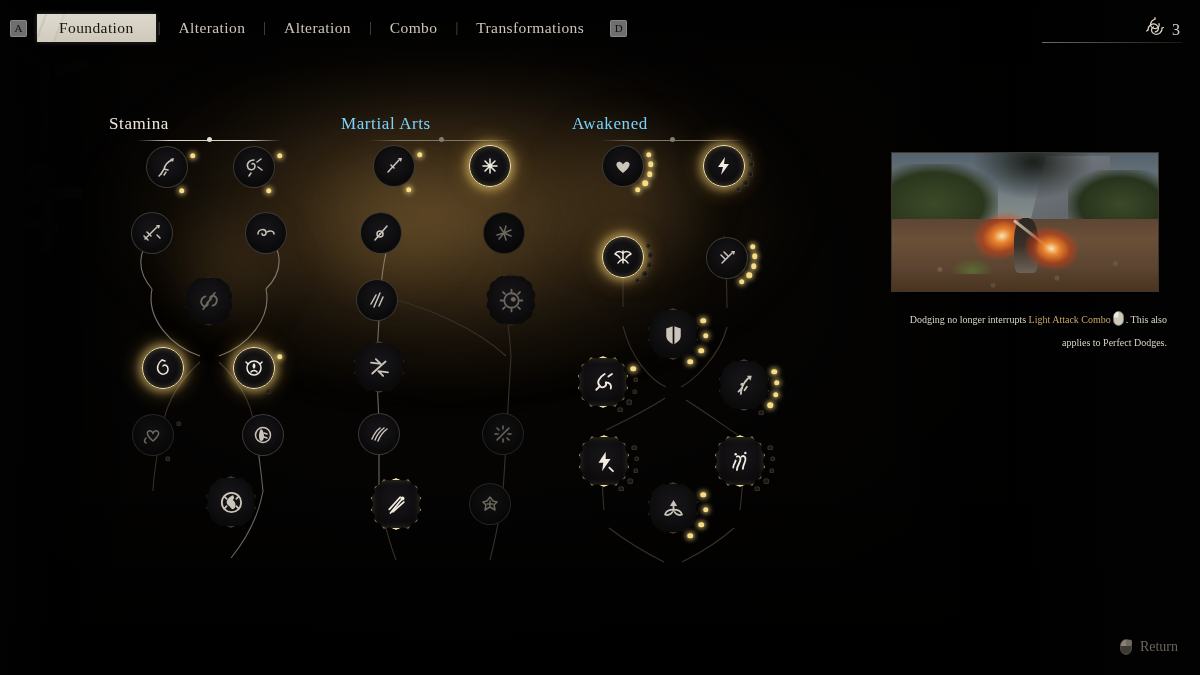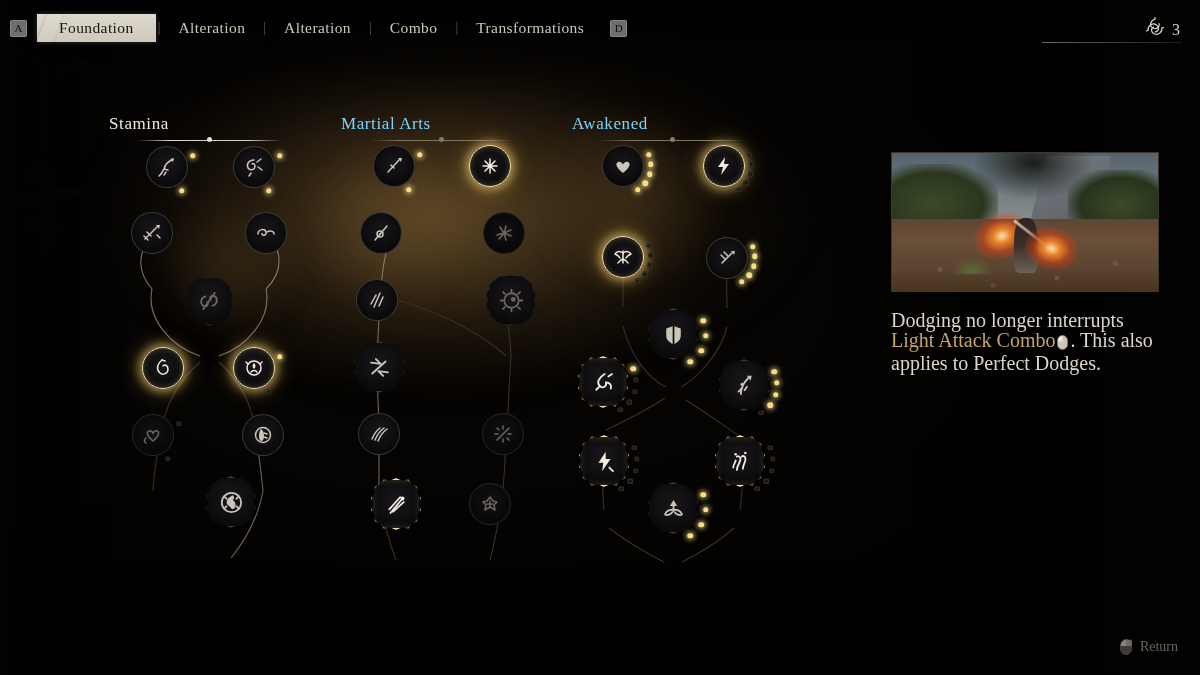--- a/index.html
+++ b/index.html
@@ -238,21 +238,21 @@
   .panel-img .fx1 { left:31%; top:44%; width:21%; height:32%; transform:rotate(-18deg); }
   .panel-img .fx2 { left:50%; top:54%; width:20%; height:30%; transform:rotate(12deg); }
   .panel-img .staff {
     position:absolute; left:46%; top:48%; width:22%; height:3px;
     background:linear-gradient(90deg, rgba(210,195,170,0.9), rgba(120,105,80,0.5));
     transform:rotate(38deg); transform-origin:left center;
   }
 
   .panel-desc {
     position:absolute; left:21px; top:310px; width:276px;
-    font-size:20px; line-height:20px; color:#ddd6c8;
+    font-size:10px; line-height:20px; color:#ddd6c8;text-align:right;
   }
   .panel-desc .hl { color:#c8a566; }
   .mouse-inline { display:inline-block; vertical-align:-3px; margin:0 2px; }
 
   .panel-btn {
     position:absolute; left:19px; top:557px; width:272px; height:26px;
     display:flex; align-items:center; justify-content:center;
     background:linear-gradient(#35322c,#2a2722);
     box-shadow:0 0 8px rgba(0,0,0,0.7);
     clip-path:polygon(1.2% 16%, 3% 4%, 98% 2%, 99.4% 50%, 98% 96%, 3% 98%, 0.6% 70%);

